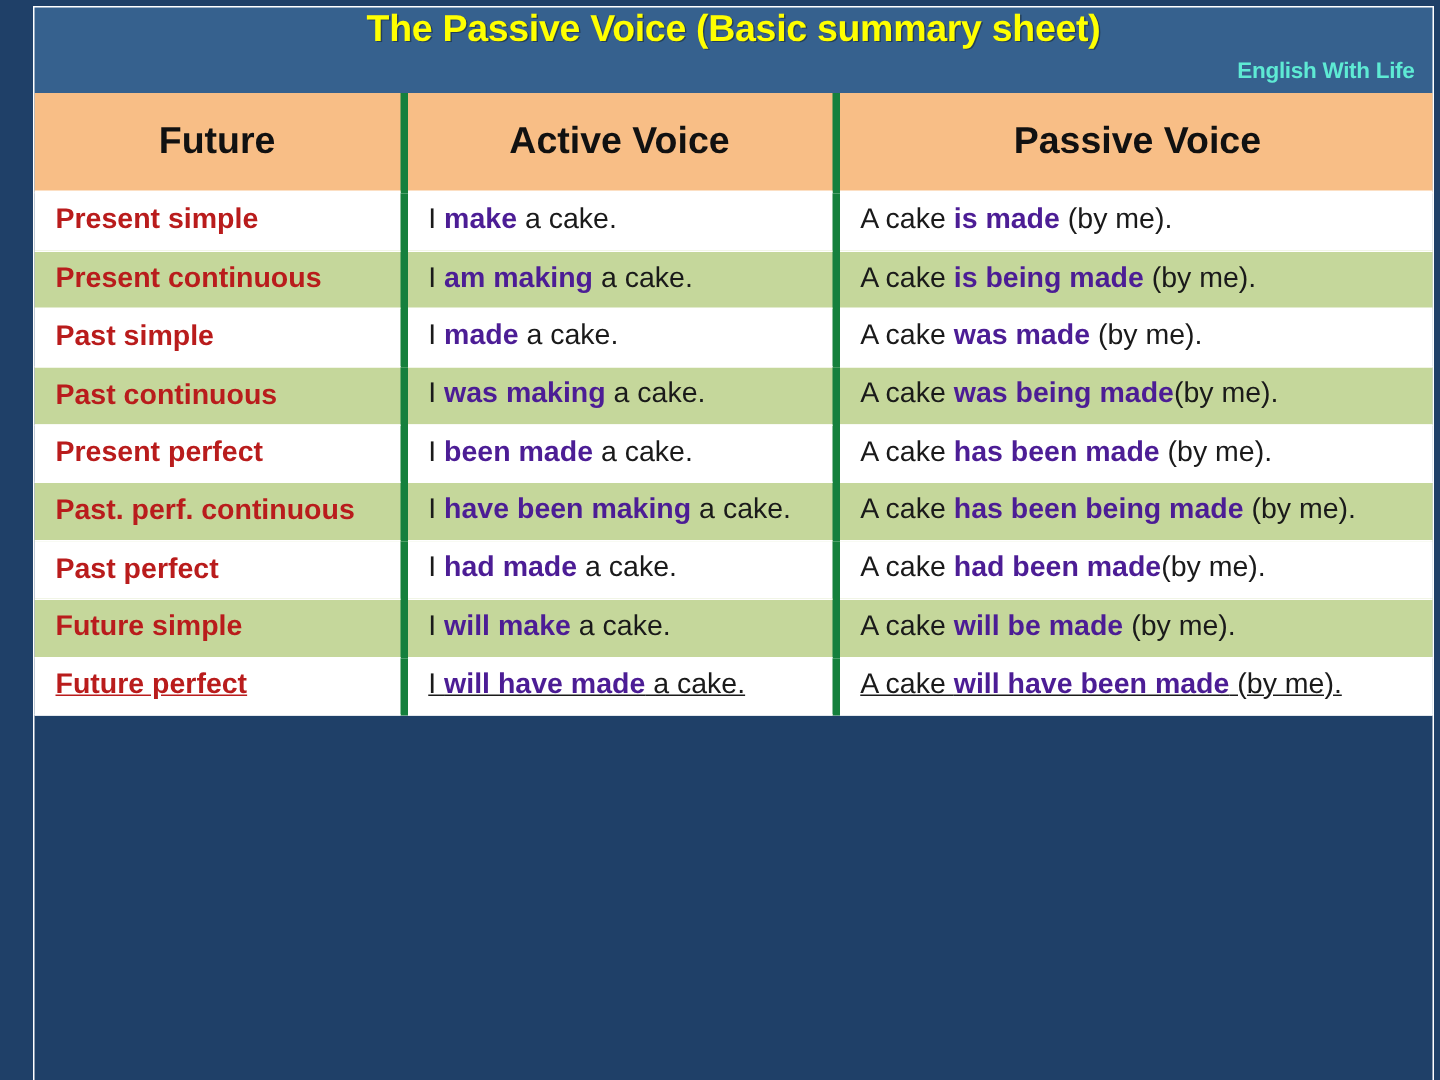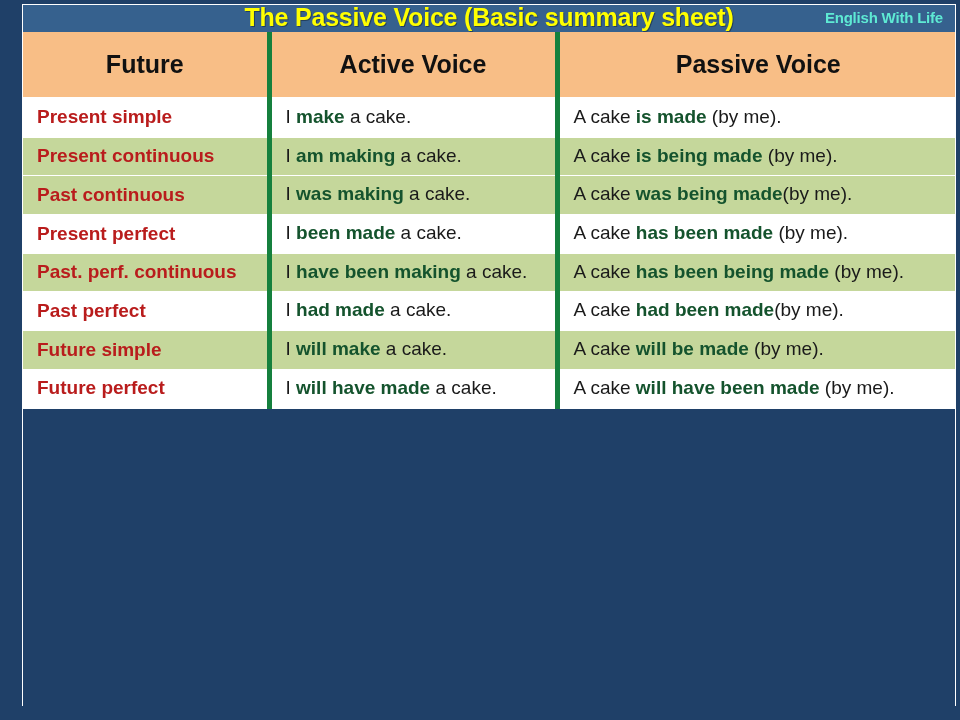--- a/index.html
+++ b/index.html
@@ -20,25 +20,25 @@
     width: 960px;
     height: 720px;
     background: #1F4068;
     box-sizing: border-box;
     padding: 4px 4px 0 22px;
   }
 
   
   #title-bar {
     position: relative;
-    height: 28px;
+    height: 58px;
     background: #36618E;
     box-sizing: border-box;
     display: flex;
-    align-items: flex-end;
+    align-items: flex-start;
     justify-content: center;
     border: 1px solid #ffffff;
     border-bottom: none;
     overflow: hidden;
   }
   #title-text {
     color: #FFFF00;
     font-size: 25px;
     font-weight: bold;
     letter-spacing: -0.2px;
@@ -101,26 +101,26 @@
     font-size: 19px;
     font-weight: bold;
     line-height: 1.25;
   }
   td.sentence {
     color: #1A1A1A;
     font-size: 19px;
     line-height: 1.3;
   }
   td.sentence b {
-    color: #14532d;
-    font-weight: bold;
-  }
-
-  
-  tr.row-last td { padding-bottom: 20px; }
+    color: #4c1d95;
+    font-weight: bold;
+  }
+
+  
+  tr.row-last td { padding-bottom: 20px; text-decoration: underline; }
 
   #table-wrap {
     border-left: 1px solid #FFFFFF;
     border-right: 1px solid #FFFFFF;
     overflow: hidden;
     height: 674px;
   }
 </style>
 </head>
 <body>
@@ -150,20 +150,25 @@
           <tr class="row-white">
             <td class="tense">Present simple</td>
             <td class="sentence rule"><span>I </span><b>make</b><span> a cake.</span></td>
             <td class="sentence rule"><span>A cake </span><b>is made</b><span> (by me).</span></td>
           </tr>
           <tr class="row-green">
             <td class="tense">Present continuous</td>
             <td class="sentence rule"><span>I </span><b>am making</b><span> a cake.</span></td>
             <td class="sentence rule"><span>A cake </span><b>is being made</b><span> (by me).</span></td>
           </tr>
+          <tr class="row-white">
+            <td class="tense">Past simple</td>
+            <td class="sentence rule"><span>I </span><b>made</b><span> a cake.</span></td>
+            <td class="sentence rule"><span>A cake </span><b>was made</b><span> (by me).</span></td>
+          </tr>
           <tr class="row-green">
             <td class="tense">Past continuous</td>
             <td class="sentence rule"><span>I </span><b>was making</b><span> a cake.</span></td>
             <td class="sentence rule"><span>A cake </span><b>was being made</b><span>(by me).</span></td>
           </tr>
           <tr class="row-white">
             <td class="tense">Present perfect</td>
             <td class="sentence rule"><span>I </span><b>been made</b><span> a cake.</span></td>
             <td class="sentence rule"><span>A cake </span><b>has been made</b><span> (by me).</span></td>
           </tr>

